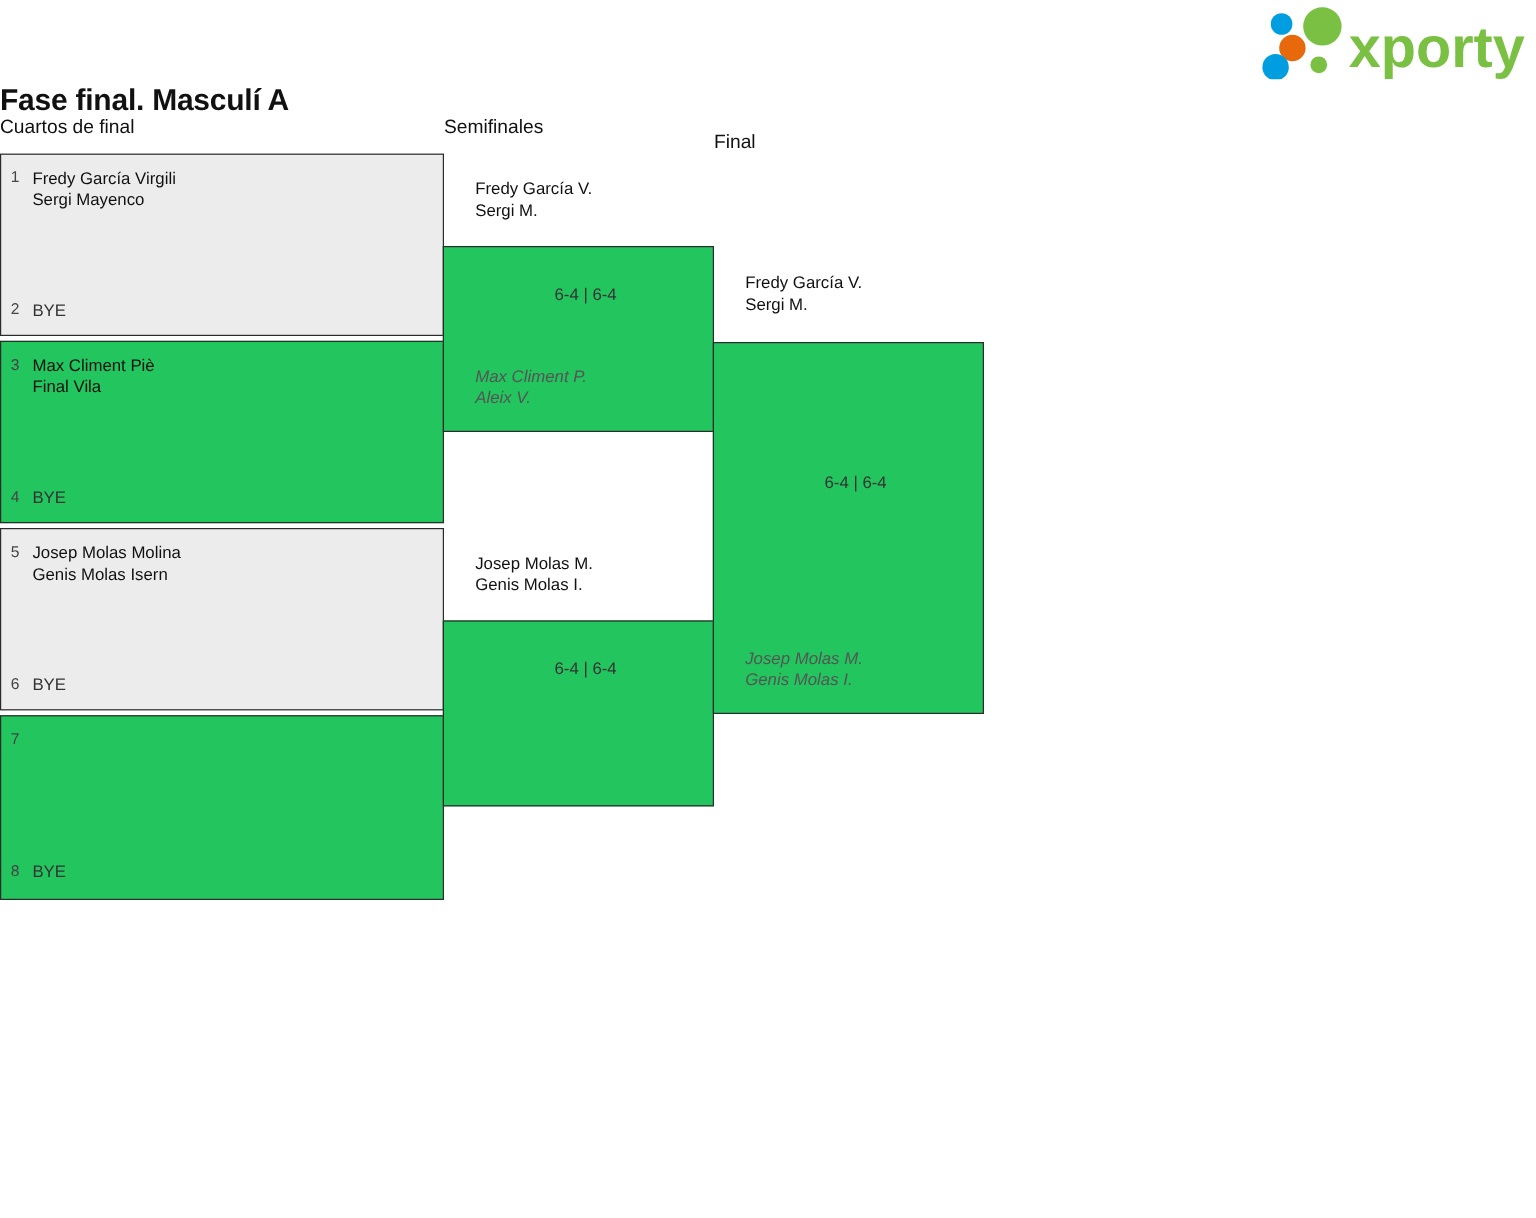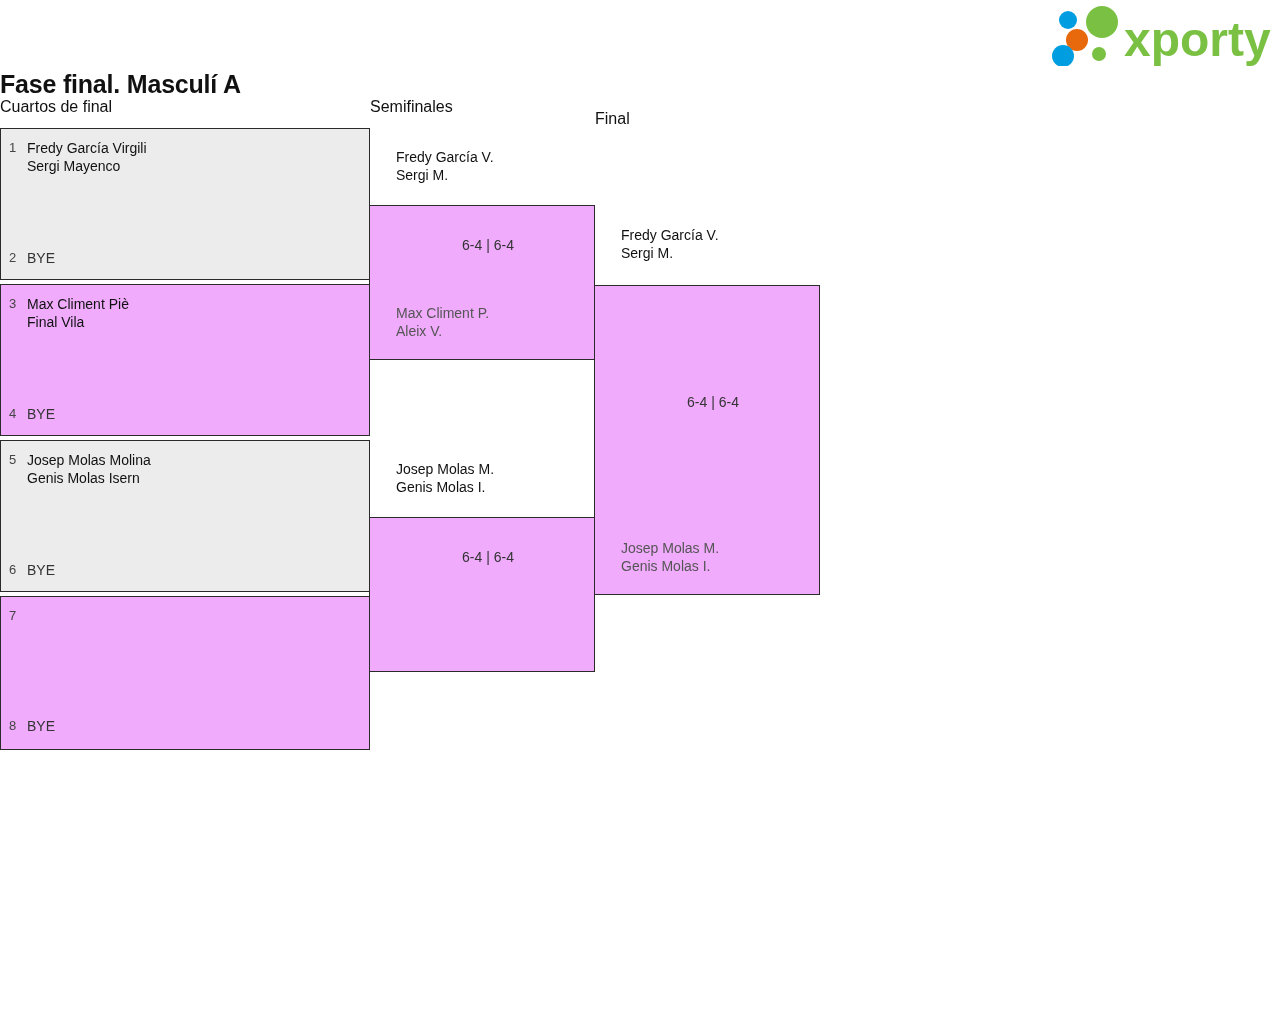--- a/index.html
+++ b/index.html
@@ -60,21 +60,21 @@
     position: absolute;
     left: 0;
     top: 0;
     width: 1280px;
     height: 1015px;
   }
 
   .match {
     position: absolute;
     border: 1px solid #2b2b2b;
-    background: #f0abfc;
+    background: #22c55e;
   }
   .match.shaded { background: #ececec; }
 
   .slot {
     position: absolute;
     left: 0;
     right: 0;
     display: flex;
     align-items: flex-start;
     padding-left: 8px;
@@ -86,21 +86,21 @@
     line-height: 18px;
     color: #444444;
     text-align: left;
   }
   .names {
     font-size: 14px;
     line-height: 18px;
     white-space: pre-line;
   }
   .names.winner { color: #111111; }
-  .names.loser  { color: #555555; }
+  .names.loser  { color: #555555; font-style: italic; }
   .names.bye    { color: #333333; }
 
   .score {
     position: absolute;
     left: 0;
     right: 0;
     text-align: center;
     font-size: 14px;
     line-height: 18px;
     color: #333333;

